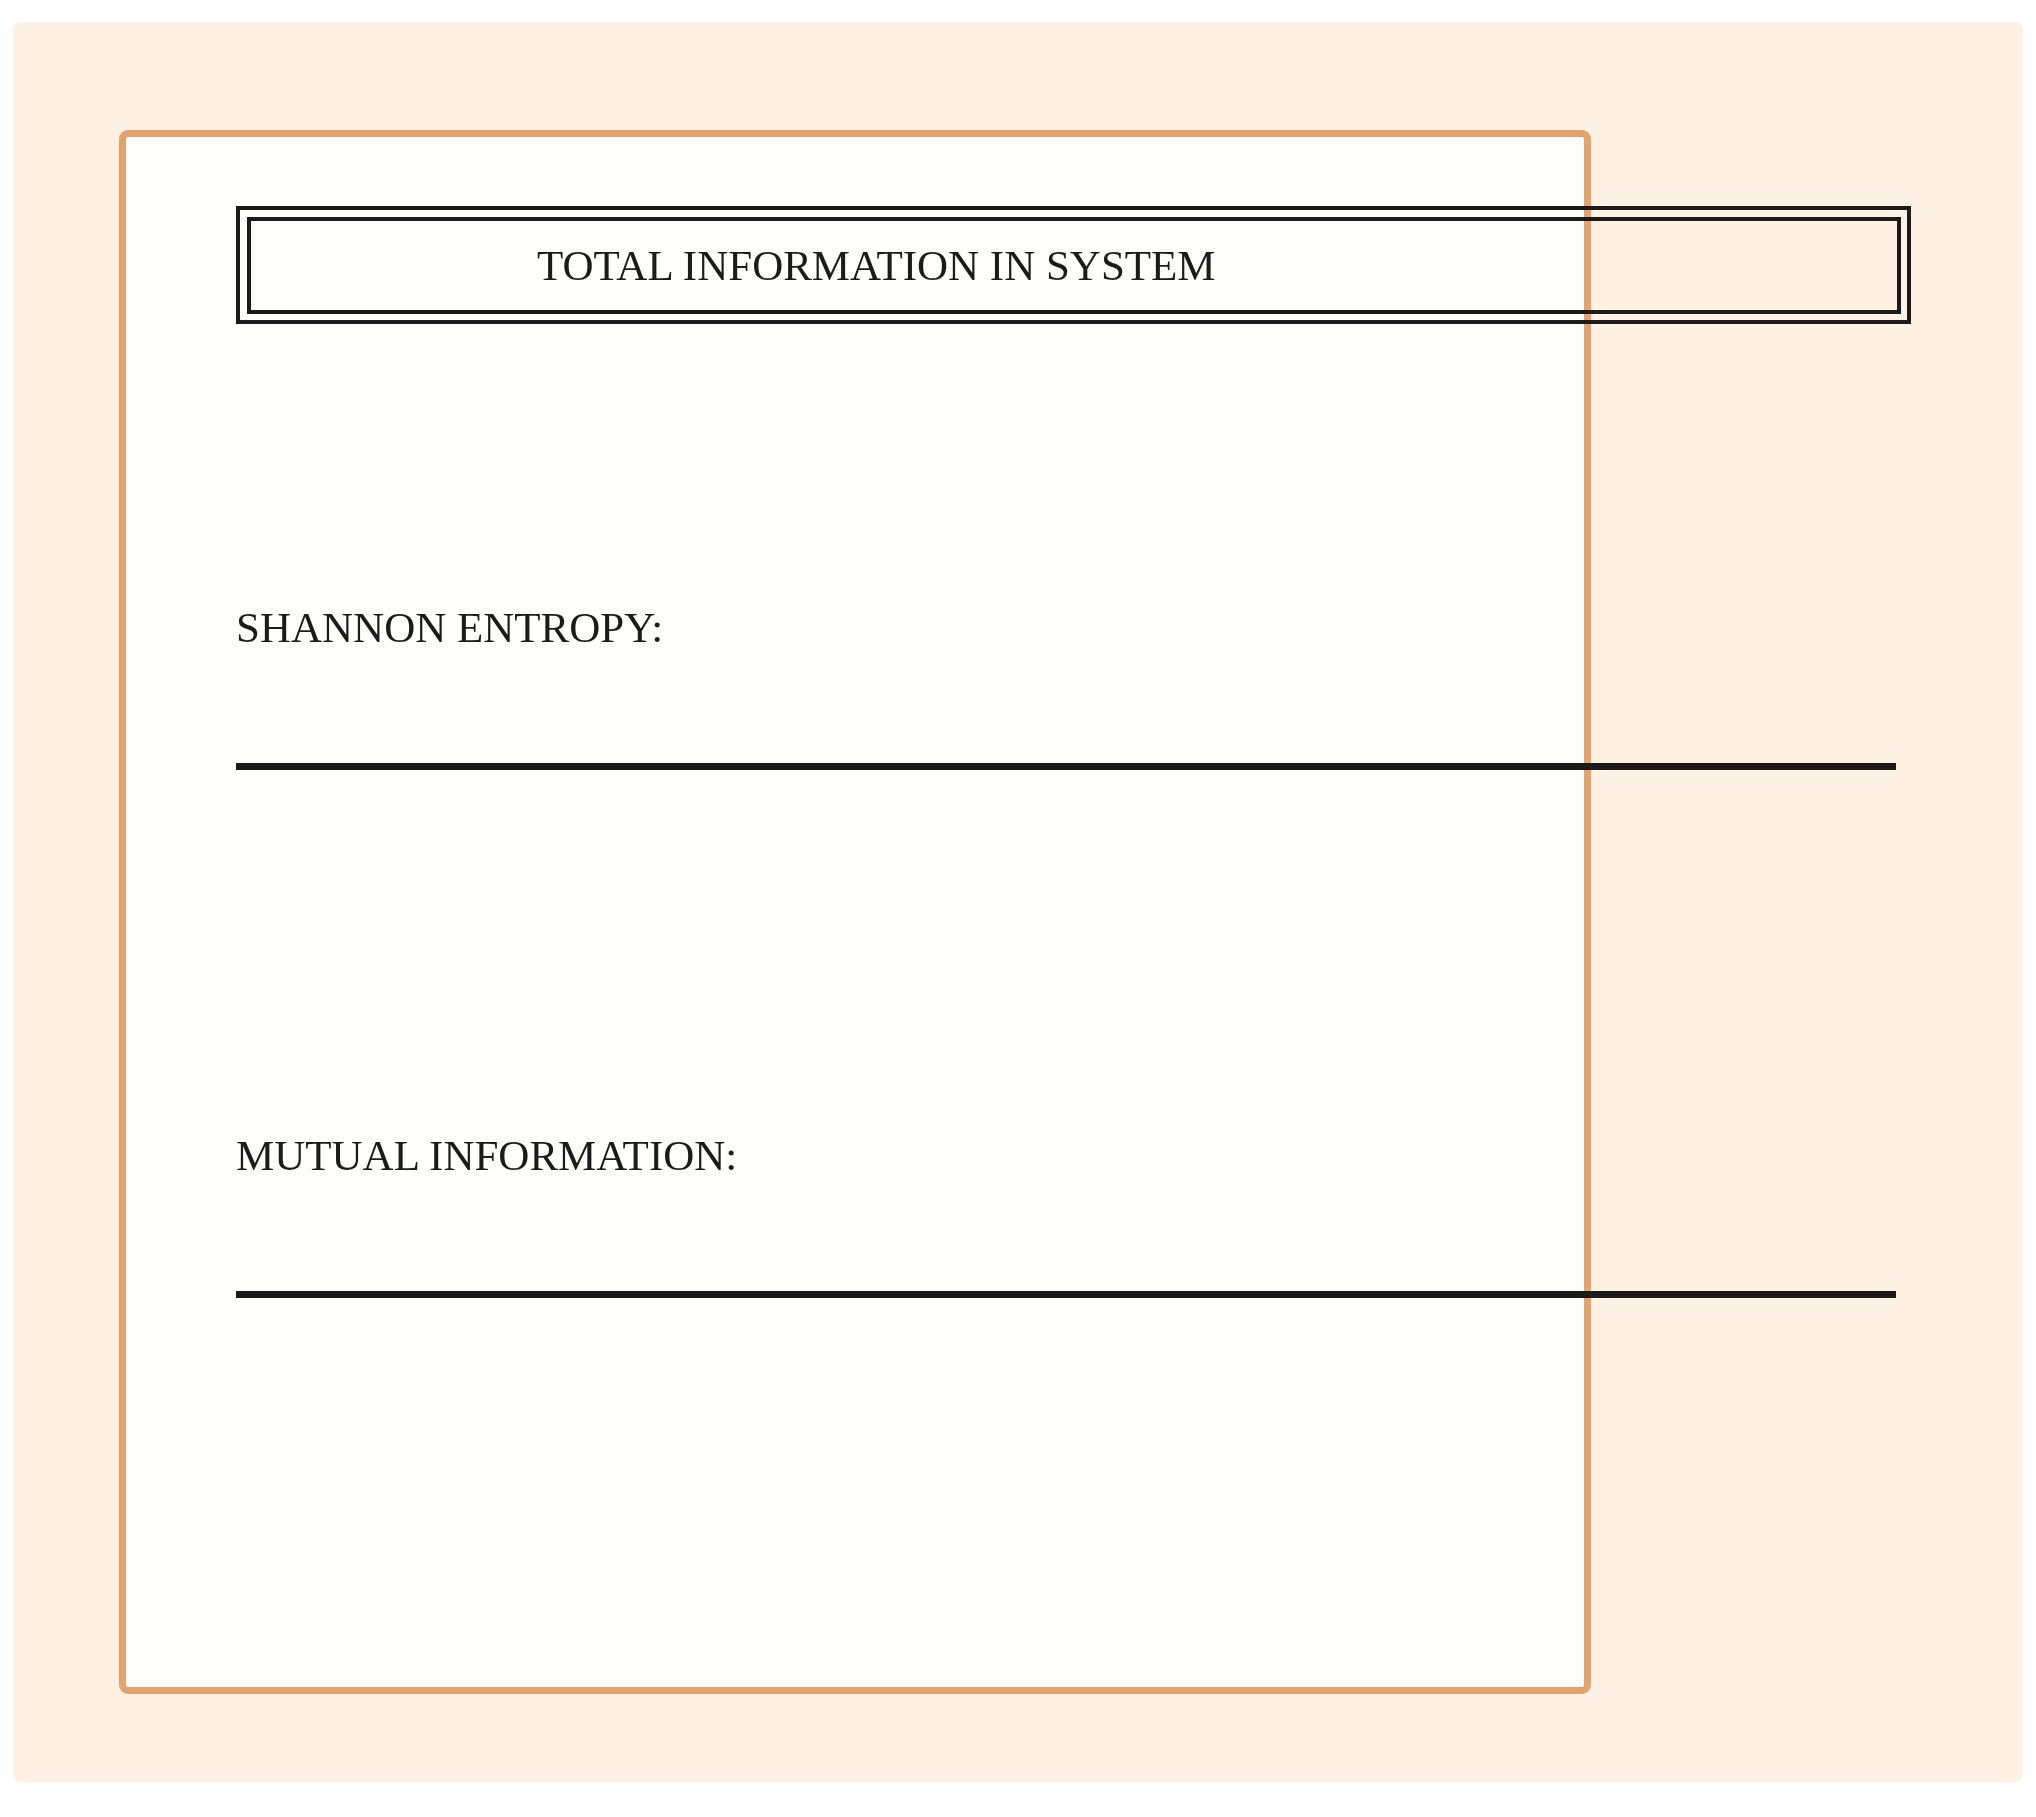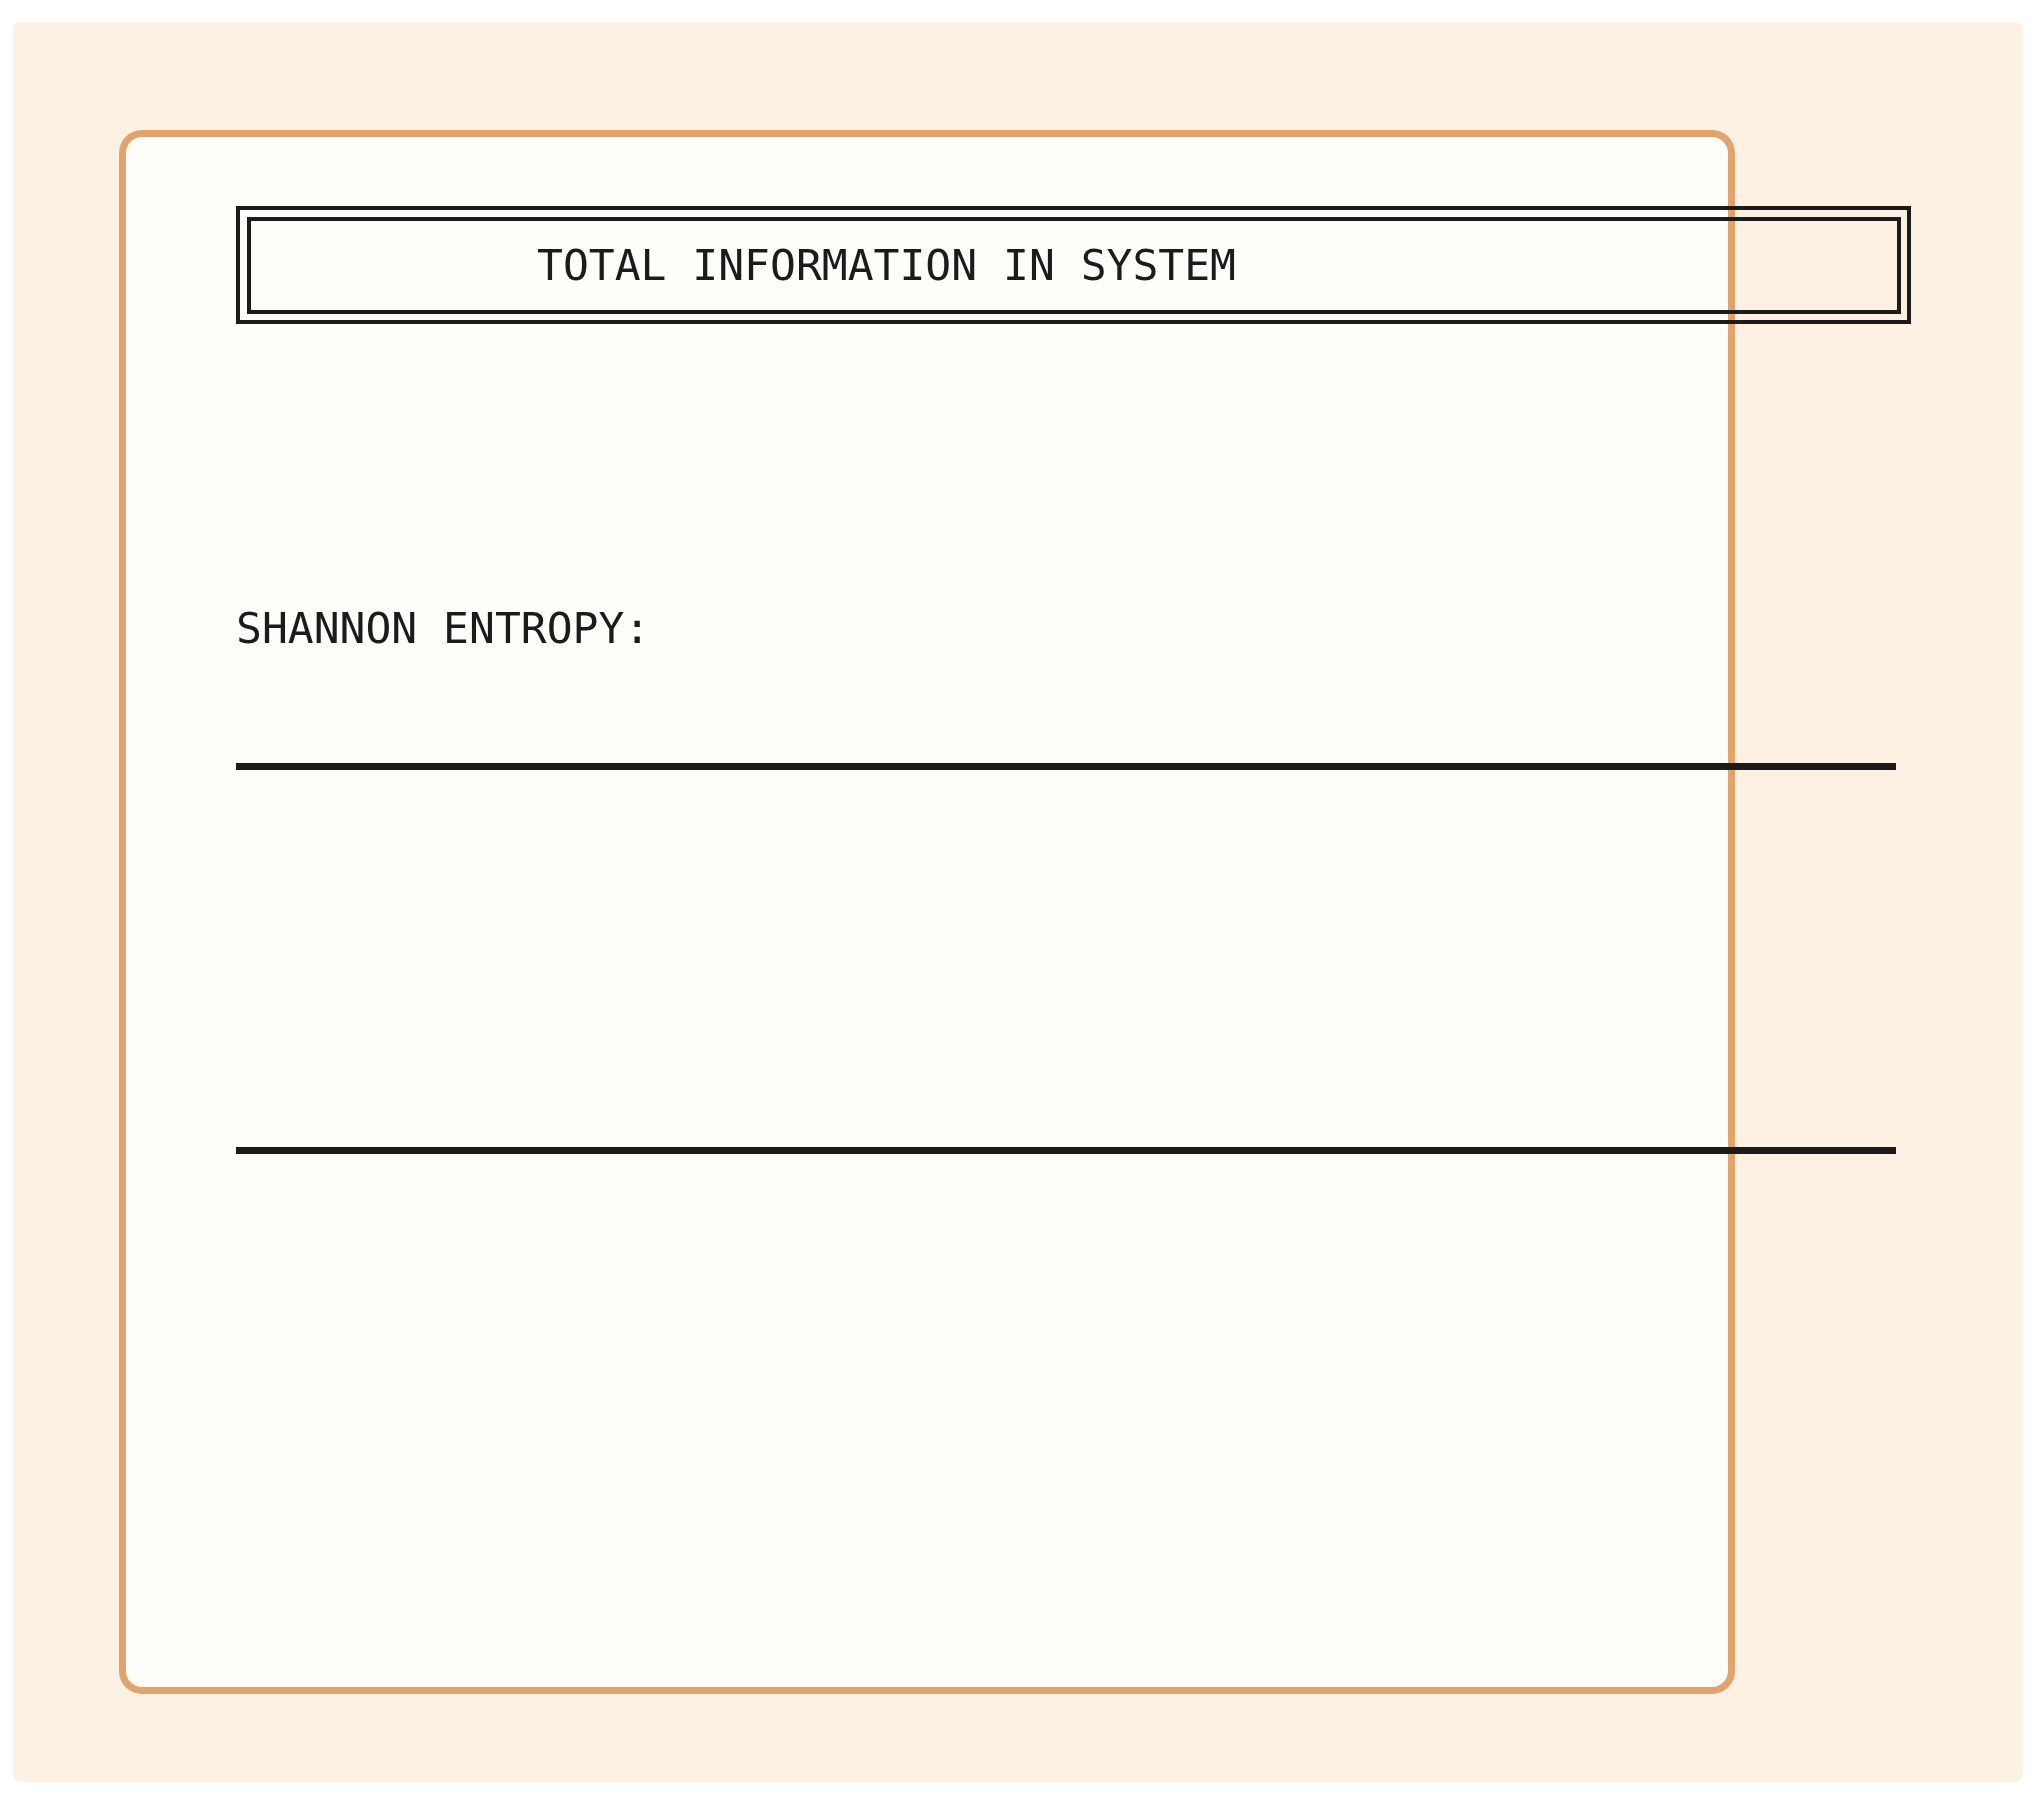--- a/index.html
+++ b/index.html
@@ -14,25 +14,26 @@
   }
   .panel {
     position: absolute;
     left: 13px; right: 13px; top: 22px; bottom: 35px;
     background: var(--panel, #fcf1e2);
     border-radius: 7.4px;
   }
   .card {
     position: absolute;
     left: 106px; top: 108px;
-    width: 1616px; height: 1564px;
+    width: 1472px; height: 1564px;
     box-sizing: border-box;
     background: var(--card, #fdfdfa);
     border: 7.4px solid var(--accent, #e3a36c);
-    border-radius: 23px;
+    border-radius: 9px;
+    font-family: Liberation Serif, serif;
   }
   .title-box {
     position: absolute;
     left: 110px; top: 69px;
     width: 1675px; height: 118px;
     box-sizing: border-box;
     border: 4.6px solid var(--ink, #1b1b1b);
   }
   .title-box::before {
     content: "";
@@ -82,20 +83,21 @@
       </div>
 
       <div class="content">
 
         
         <div class="heading">SHANNON ENTROPY:</div>
         <div class="divider"></div>
         <div class="line-gap"></div>
 
         
+        <div class="heading">MUTUAL INFORMATION:</div>
         <div class="divider"></div>
         
         
         
         
         
 
         
         
         

